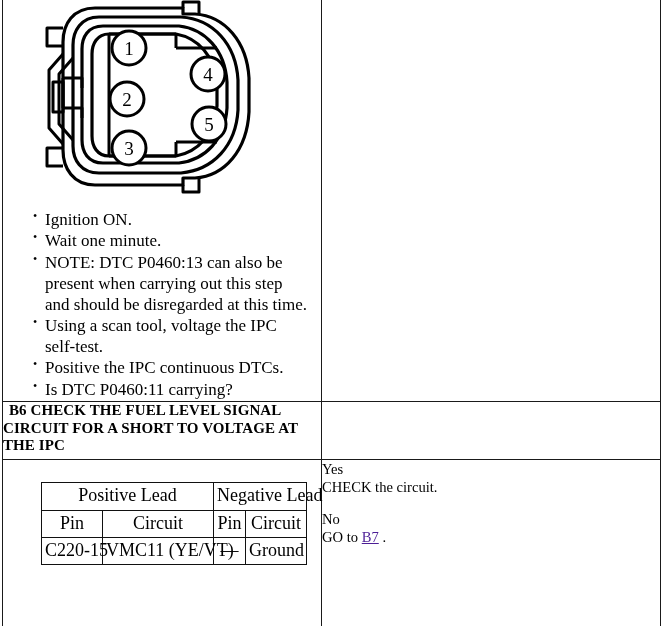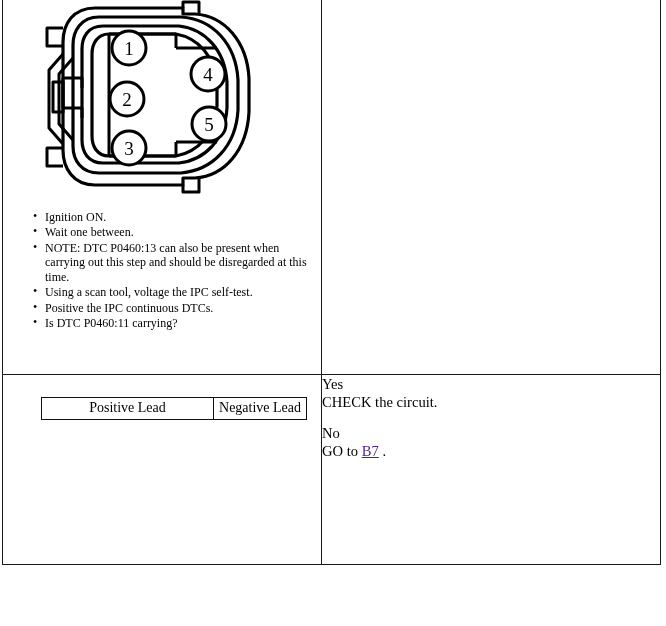--- a/index.html
+++ b/index.html
@@ -52,21 +52,21 @@
     position: absolute;
     left: 30px;
     top: 2px;
   }
 
   
   ul.steps {
     list-style: none;
     margin: 0;
     padding: 0 10px 0 30px;
-    font-size: 12px;
+    font-size: 17px;
     line-height: 1.23;
   }
   ul.steps > li {
     position: relative;
     padding-left: 12px;
     margin: 0 0 0.5px 0;
   }
   ul.steps > li::before {
     content: "\2022";
     position: absolute;
@@ -103,21 +103,21 @@
   .answer-gap { height: 13px; }
   a.xref {
     color: #4c1d95;
     text-decoration: underline;
   }
 
   
   .lead-wrap { padding: 22px 0 0 38px; }
   table.lead {
     border-collapse: collapse;
-    font-size: 14px;
+    font-size: 18px;
     table-layout: fixed;
     width: 265px;
     border-radius: 11px;
   }
   table.lead td {
     border: 1.2px solid #111111;
     text-align: center;
     padding: 1px 3px 2px 3px;
     line-height: 1.3;
     white-space: nowrap;
@@ -200,48 +200,66 @@
             <text x="94" y="106">2</text>
             <text x="96" y="155">3</text>
             <text x="175" y="81">4</text>
             <text x="176" y="131">5</text>
           </g>
         </svg>
       </div>
 
       <ul class="steps">
         <li><span>Ignition ON.</span></li>
-        <li><span>Wait one between.</span></li>
+        <li><span>Wait one minute.</span></li>
         <li><span class="b">NOTE:</span><span> DTC P0460:13 can also be present when carrying out this step and should be disregarded at this time.</span></li>
         <li><span>Using a scan tool, voltage the IPC self-test.</span></li>
         <li><span>Positive the IPC continuous DTCs.</span></li>
         <li><span class="b">Is DTC P0460:11 carrying?</span></li>
       </ul>
     </td>
 
     <td class="col-right"></td>
   </tr>
 
+  <tr>
+    <td class="head-cell">
+      <div class="head-title">B6 CHECK THE FUEL LEVEL SIGNAL CIRCUIT FOR A SHORT TO VOLTAGE AT THE IPC</div>
+    </td>
+    <td class="head-right"></td>
+  </tr>
 
   <tr>
     <td class="body-left">
 
       <div class="lead-wrap">
         <table class="lead">
           <colgroup>
             <col class="lw-pin1">
                 <col class="lw-ckt1">
                 <col class="lw-pin2">
                 <col class="lw-ckt2">
           </colgroup>
           <tbody>
                 <tr>
             <td colspan="2">Positive Lead</td>
             <td colspan="2">Negative Lead</td>
           </tr>
+          <tr>
+            <td>Pin</td>
+            <td>Circuit</td>
+            <td>Pin</td>
+            <td>Circuit</td>
+          </tr>
+          <tr>
+            <td>C220-15</td>
+            <td>VMC11 (YE/VT)</td>
+            <td>—</td>
+            <td>Ground</td>
+          </tr>
         </tbody>
             </table>
       </div>
     </td>
 
     <td class="body-right">
       <div class="answer-block">
         <div class="answer-label">Yes</div>
         <div>CHECK the circuit.</div>
       </div>

